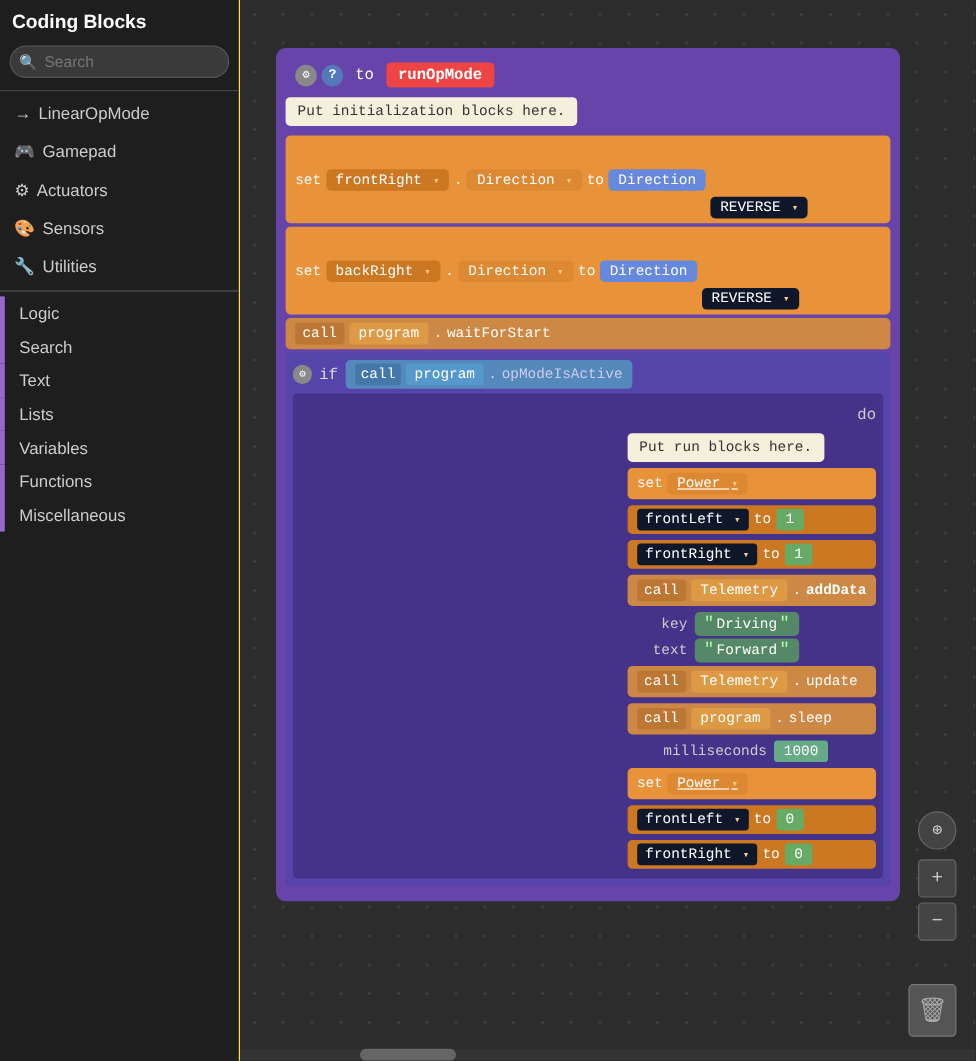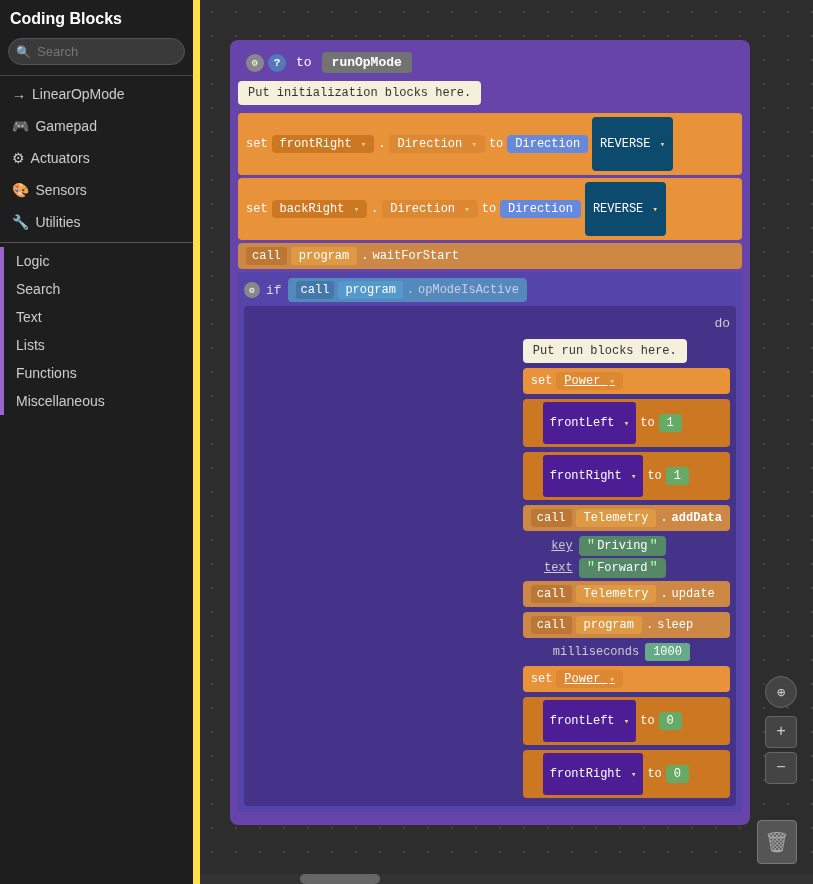--- a/index.html
+++ b/index.html
@@ -13,21 +13,21 @@
     }
 
     
     #sidebar {
       width: 200px;
       min-width: 200px;
       background: #1e1e1e;
       display: flex;
       flex-direction: column;
       height: 884px;
-      border-right: 7px solid #fde047;
+      border-right: 1px solid #fde047;
     }
 
     #sidebar-title {
       color: #ffffff;
       font-size: 16px;
       font-weight: bold;
       padding: 10px 10px 6px 10px;
       font-family: Arial, sans-serif;
     }
 
@@ -167,21 +167,21 @@
       font-weight: bold;
     }
 
     .keyword-label {
       color: #fff;
       font-size: 13px;
       padding: 2px 6px;
     }
 
     .block-label-purple {
-      background: #737373;
+      background: #ef4444;
       color: white;
       border-radius: 4px;
       padding: 3px 10px;
       font-size: 13px;
       font-weight: bold;
     }
 
     
     .init-block {
       background: #f5f0dc;
@@ -238,25 +238,26 @@
 
     .direction-badge {
       background: #6688dd;
       color: white;
       border-radius: 4px;
       padding: 2px 8px;
       font-size: 12px;
     }
 
     .direction-value-badge {
-      background: #0c4a6e;
-      color: white;
-      border-radius: 4px;
-      padding: 20px 8px;
-      font-size: 12px;
+      background: #0f172a;
+      color: white;
+      border-radius: 4px;
+      padding: 2px 8px;
+      font-size: 12px;
+      margin-top: 47px;
     }
 
     
     .call-block {
       display: flex;
       align-items: center;
       background: #cc8844;
       border-radius: 4px;
       padding: 4px 8px;
       gap: 4px;
@@ -398,26 +399,25 @@
       display: flex;
       align-items: center;
       background: #cc7722;
       border-radius: 4px;
       padding: 3px 8px;
       gap: 4px;
       margin-bottom: 2px;
     }
 
     .assign-var {
-      background: #4c1d95;
+      background: #0f172a;
       color: white;
       border-radius: 3px;
-      padding: 14px 7px;
-      font-size: 12px;
-      margin-left: 12px;
+      padding: 2px 7px;
+      font-size: 12px;
     }
 
     .assign-to {
       color: white;
       font-size: 12px;
     }
 
     .num-badge {
       background: #66aa66;
       color: white;
@@ -449,21 +449,20 @@
       display: flex;
       align-items: center;
       gap: 6px;
     }
 
     .key-label {
       color: #ccc;
       font-size: 12px;
       text-align: right;
       width: 30px;
-      text-decoration: underline;
     }
 
     .string-badge {
       background: #558866;
       color: white;
       border-radius: 4px;
       padding: 2px 8px;
       font-size: 12px;
       display: flex;
       align-items: center;
@@ -650,20 +649,23 @@
     <span>Logic</span>
   </div>
   <div class="sidebar-block-item loops">
     <span>Search</span>
   </div>
   <div class="sidebar-block-item text">
     <span>Text</span>
   </div>
   <div class="sidebar-block-item lists">
     <span>Lists</span>
+  </div>
+  <div class="sidebar-block-item variables">
+    <span>Variables</span>
   </div>
   <div class="sidebar-block-item functions">
     <span>Functions</span>
   </div>
   <div class="sidebar-block-item miscellaneous">
     <span>Miscellaneous</span>
   </div>
 </div>
 
 <div id="main-canvas">

